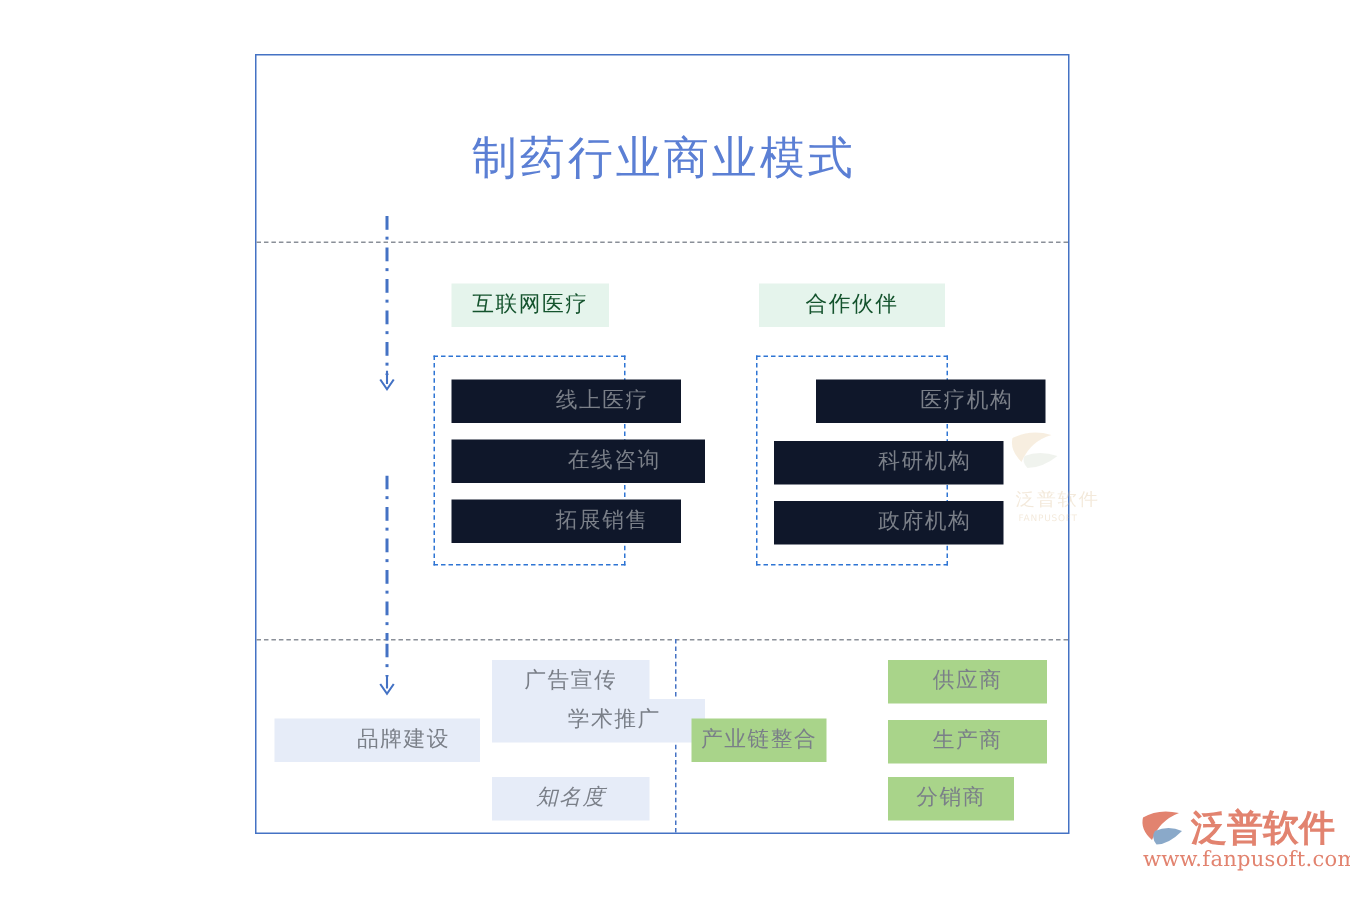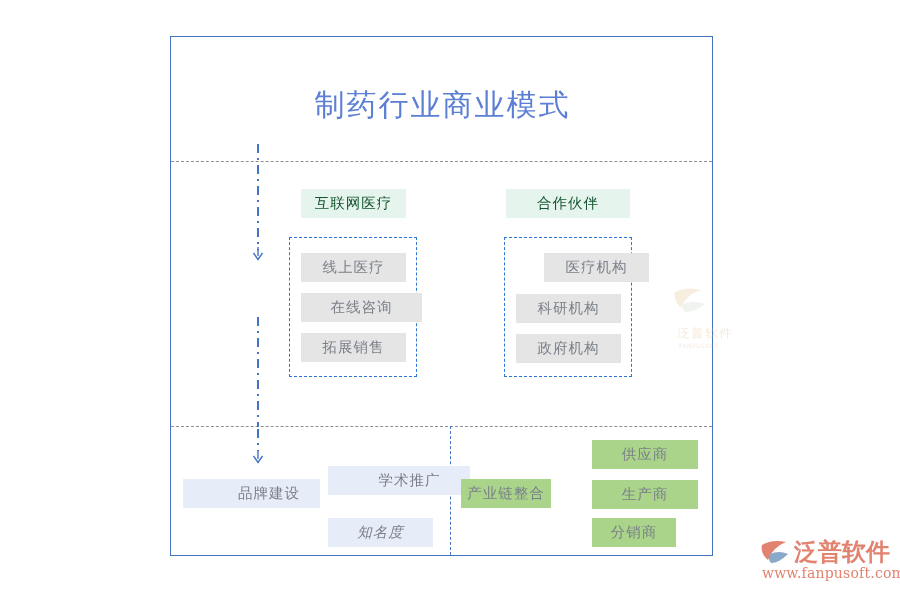--- a/index.html
+++ b/index.html
@@ -144,21 +144,21 @@
   .chip {
     position: absolute;
     height: 29px;
     line-height: 29px;
     text-align: center;
     font-size: 14.5px;
     color: #7a7f88;
     letter-spacing: 1px;
     z-index: 4;
   }
-  .chip-yellow { background: #e5e5e5; }
+  .chip-yellow { background: #0f172a; padding-left: 48px; }
   .chip-blue   { background: #e6ecf8; }
   .chip-green  { background: #a9d48a; }
 
   
   #chip-online-med     { left: 130px; top: 216px; width: 105px; }
   #chip-online-consult { left: 130px; top: 256px; width: 121px; }
   #chip-expand-sales   { left: 130px; top: 296px; width: 105px; }
   
   #chip-medical-inst   { left: 345px; top: 216px; width: 105px; margin-left: 28px; }
   #chip-research-inst  { left: 345px; top: 257px; width: 105px; }
@@ -256,20 +256,21 @@
 
   <div class="group-header" id="group-header-partner">合作伙伴</div>
 
   <div class="group-box" id="group-box-partner"></div>
 
   <div class="chip chip-yellow" id="chip-medical-inst">医疗机构</div>
   <div class="chip chip-yellow" id="chip-research-inst">科研机构</div>
   <div class="chip chip-yellow" id="chip-gov-inst">政府机构</div>
 
   <div class="chip chip-blue" id="chip-brand-building">品牌建设</div>
+  <div class="chip chip-blue" id="chip-ad-promo">广告宣传</div>
   <div class="chip chip-blue" id="chip-academic-promo">学术推广</div>
   <div class="chip chip-blue" id="chip-awareness">知名度</div>
 
   <div class="chip chip-green" id="chip-chain-integration">产业链整合</div>
   <div class="chip chip-green" id="chip-supplier">供应商</div>
   <div class="chip chip-green" id="chip-producer">生产商</div>
   <div class="chip chip-green" id="chip-distributor">分销商</div>
 
 </div>
 

